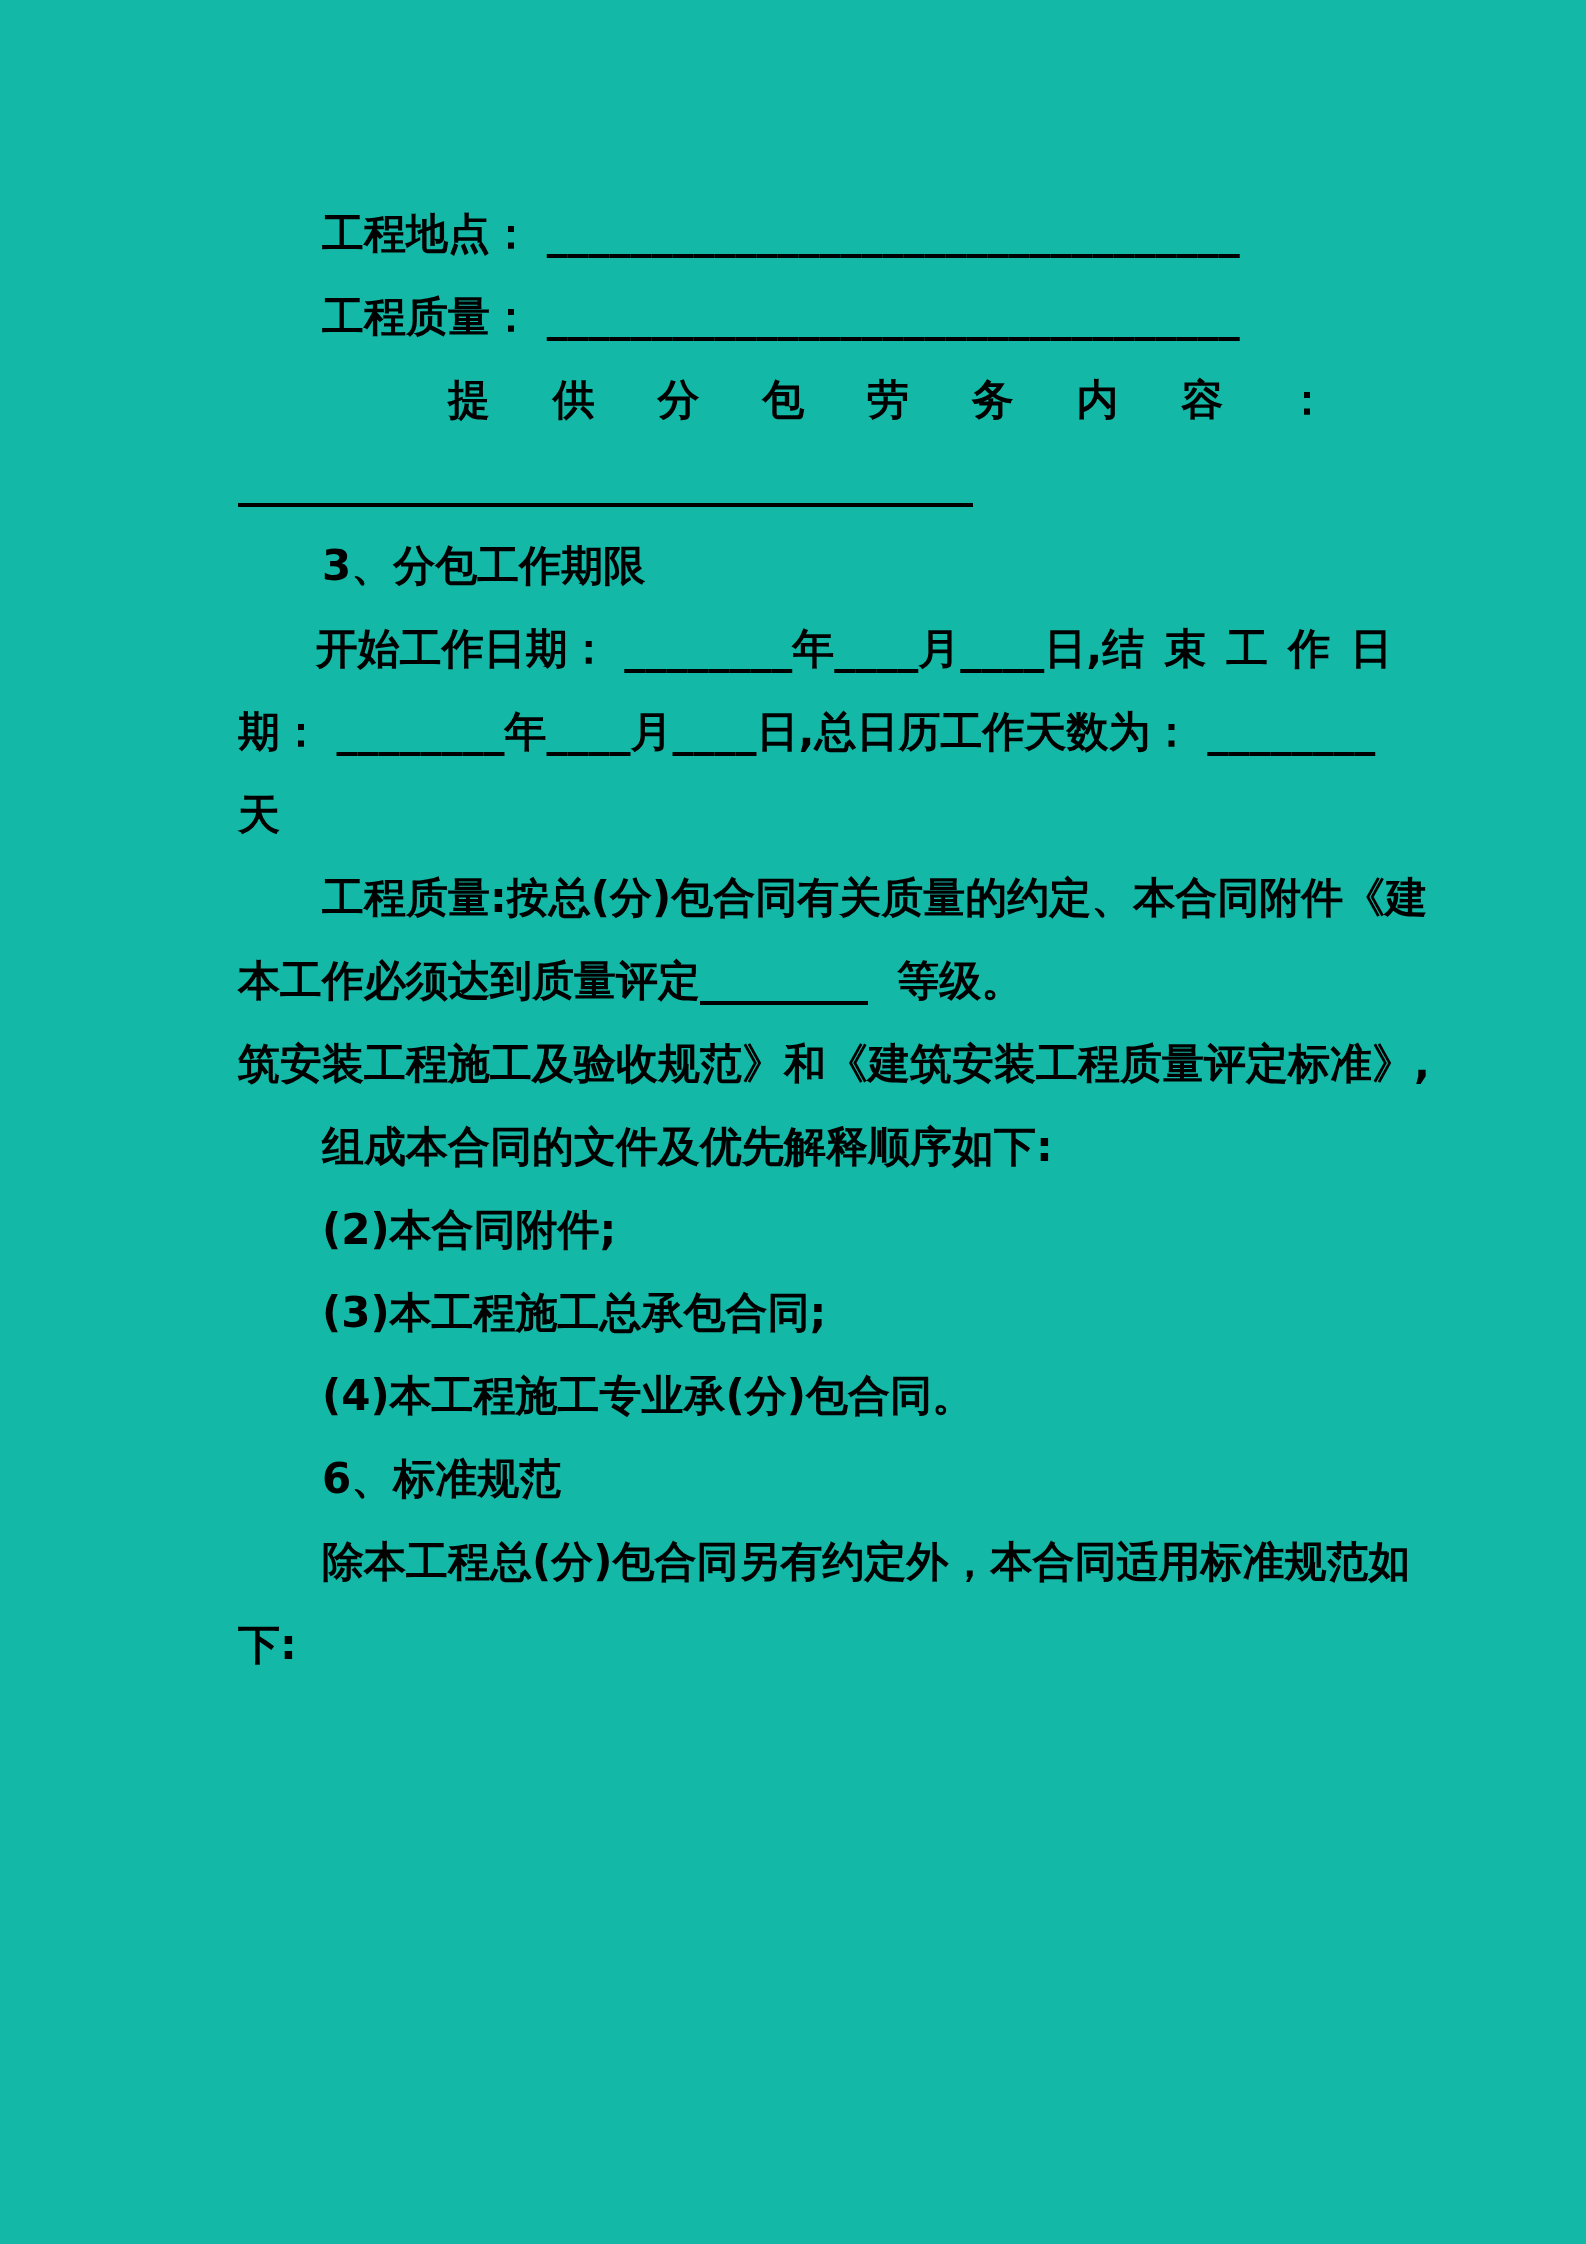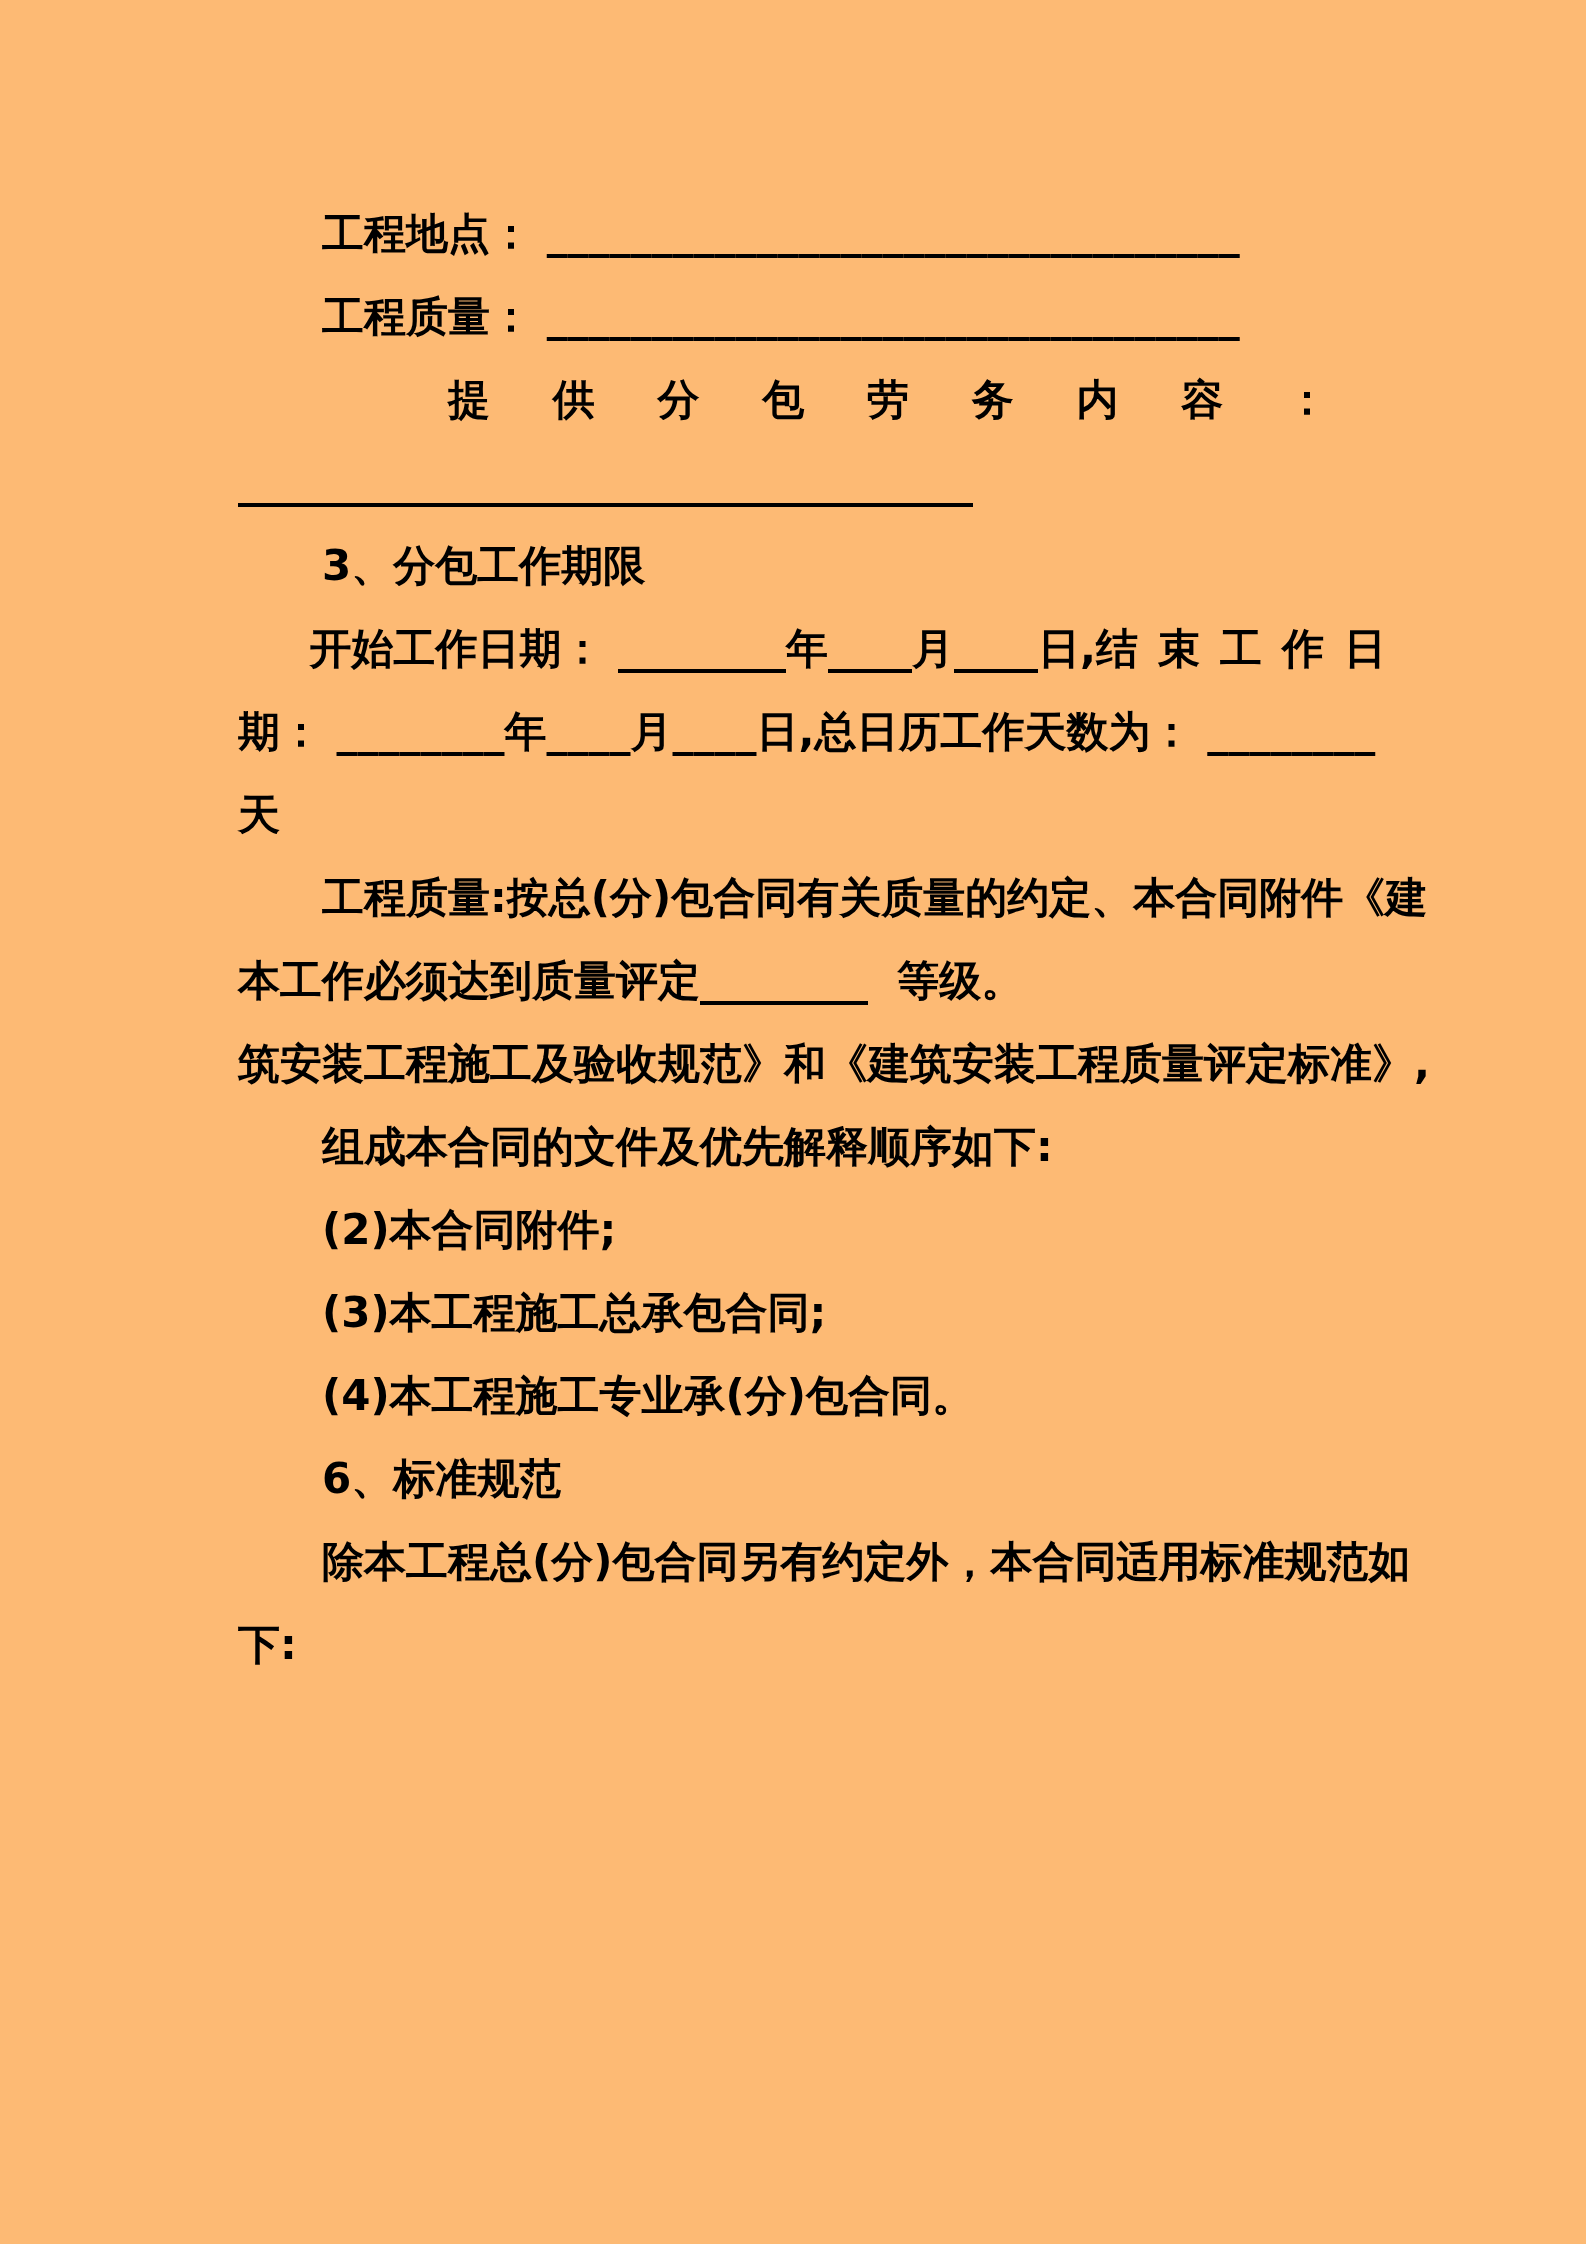--- a/index.html
+++ b/index.html
@@ -4,21 +4,21 @@
 <style>
   html, body {
     margin: 0;
     padding: 0;
     background: #ffffff;
   }
   .page {
     position: relative;
     width: 1586px;
     height: 2244px;
-    background: #fdba74;
+    background: #14b8a6;
     box-sizing: border-box;
     padding: 192px 200px 0 238px;
     font-family: "DejaVu Sans", sans-serif;
     font-weight: 700;
     font-size: 42px;
     color: #000000;
     overflow: hidden;
   }
   .line {
     height: 83px;
@@ -30,21 +30,21 @@
   
   .distribute-line {
     display: flex;
     justify-content: space-between;
     margin-left: 210px;
     width: 880px;
   }
   
   .flexline {
     display: flex;
-    justify-content: flex-end;
+    justify-content: center;
   }
   .flexline .tail {
     letter-spacing: 20px;
     margin-right: -20px;
   }
 </style>
 </head>
 <body>
 
 <div class="page">

